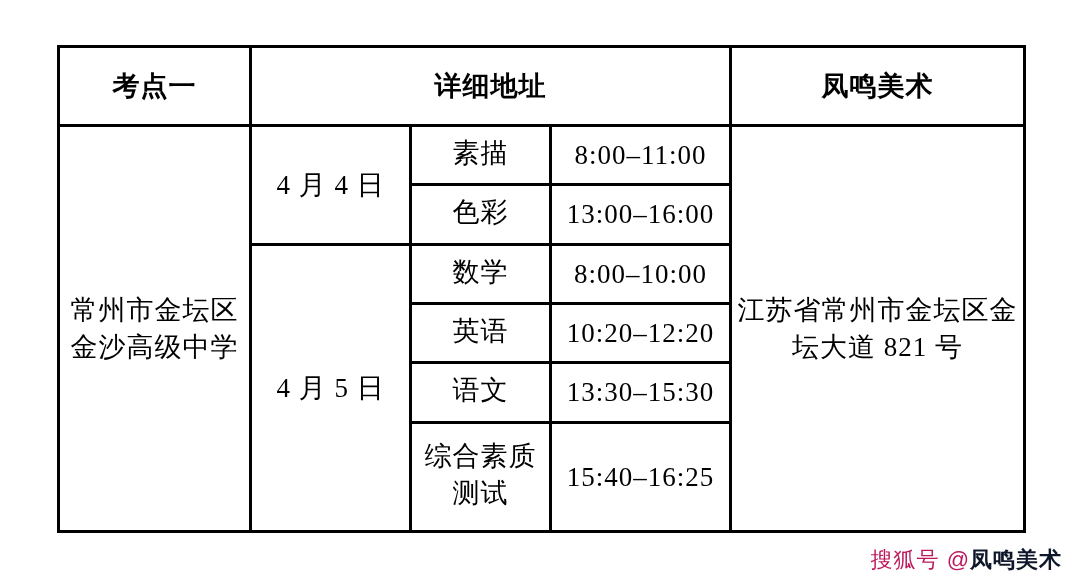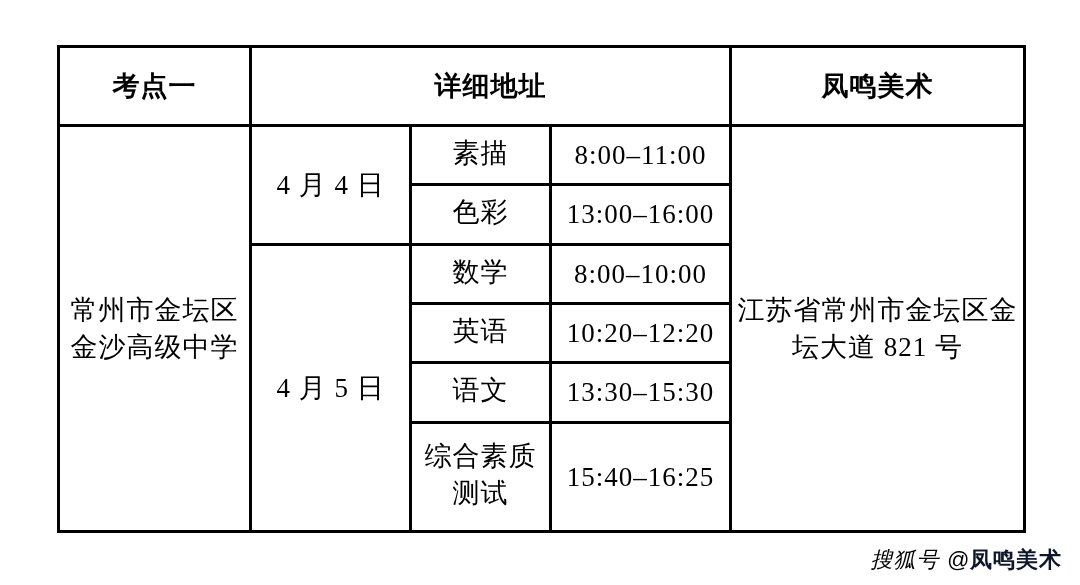--- a/index.html
+++ b/index.html
@@ -83,21 +83,21 @@
   .watermark {
     position: absolute;
     right: 18px;
     bottom: 10px;
     font-size: 22px;
     color: #3a3a3a;
     font-family: "Liberation Sans", sans-serif;
     letter-spacing: 1px;
     white-space: nowrap;
   }
-  .watermark .wm-prefix { color: #000000; font-style: italic; }
+  .watermark .wm-prefix { color: #be185d; }
   .watermark .wm-name { color: #0f172a; font-weight: bold; }
 </style>
 </head>
 <body>
 
 <div class="sheet">
   <table class="exam-table">
     <colgroup>
       <col class="col-site">
       <col class="col-date">

